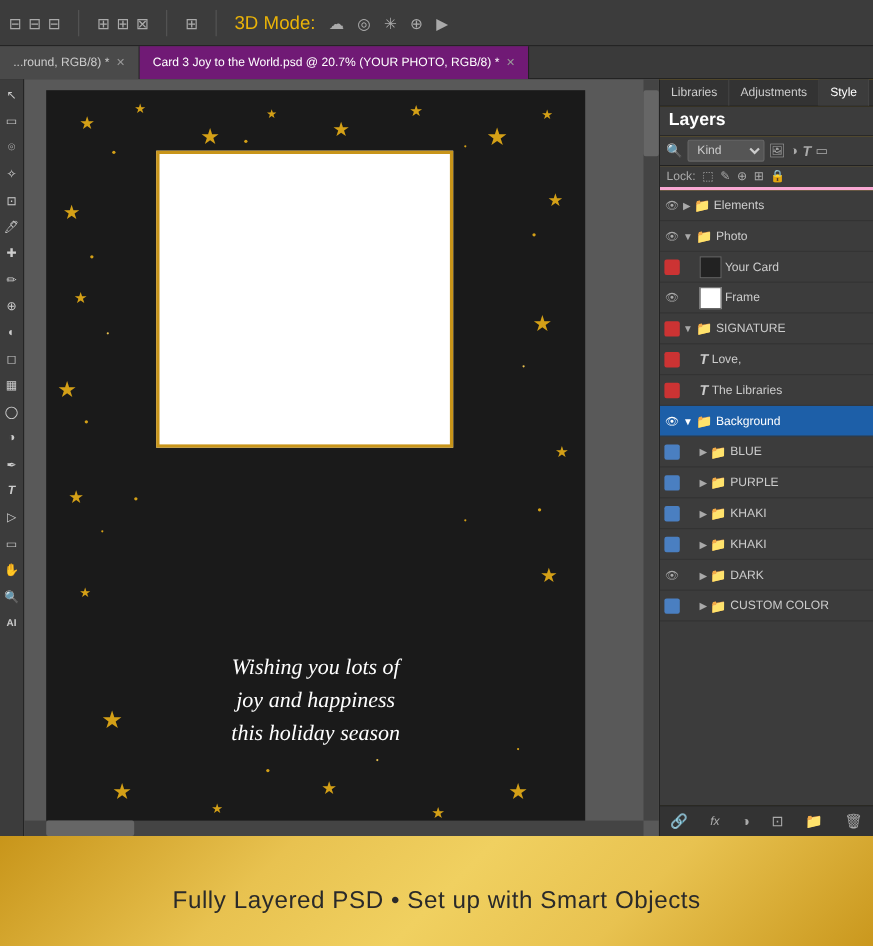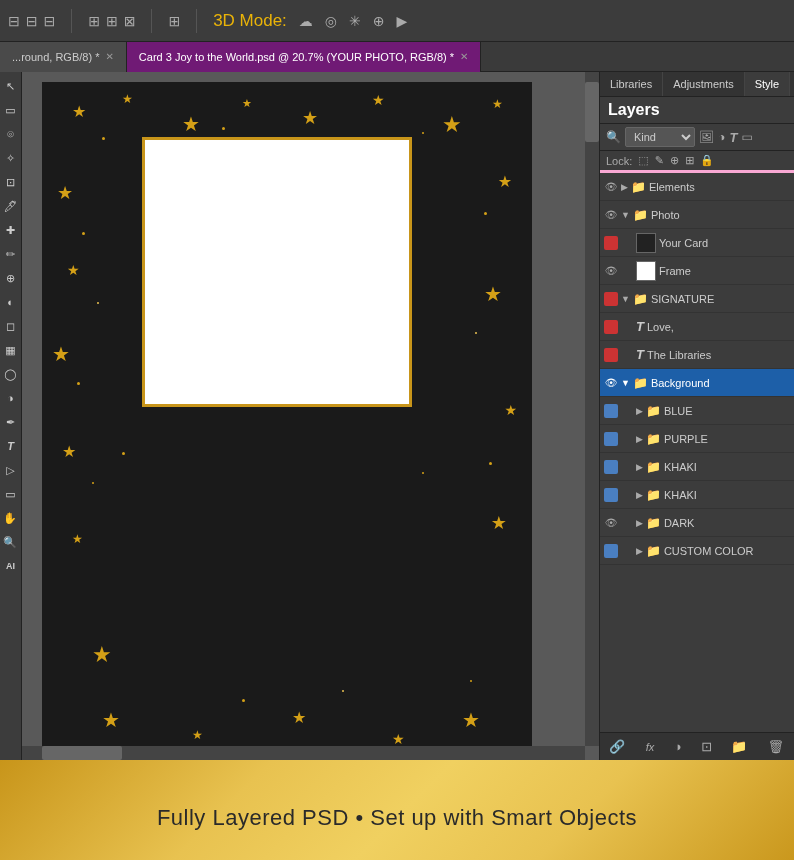--- a/index.html
+++ b/index.html
@@ -536,20 +536,25 @@
           <div style="position:absolute;width:2px;height:2px;border-radius:50%;background:#d4a017;bottom:80px;right:60px;"></div>
           <div style="position:absolute;width:3px;height:3px;border-radius:50%;background:#d4a017;bottom:60px;left:200px;"></div>
           <div style="position:absolute;width:2px;height:2px;border-radius:50%;background:#e8c050;bottom:70px;left:300px;"></div>
           <div style="position:absolute;width:3px;height:3px;border-radius:50%;background:#d4a017;top:370px;left:80px;"></div>
           <div style="position:absolute;width:2px;height:2px;border-radius:50%;background:#d4a017;top:390px;left:380px;"></div>
         </div>
 
         <div class="photo-placeholder"></div>
 
         <div class="card-text-area">
+          <div class="card-script-text">
+            <span>Wishing you lots of</span><br>
+            <span>joy and happiness</span><br>
+            <span>this holiday season</span>
+          </div>
         </div>
       </div>
     </div>
 
     <div class="canvas-scroll-v">
       <div class="scroll-thumb-v"></div>
     </div>
     <div class="canvas-scroll-h">
       <div class="scroll-thumb-h"></div>
     </div>

